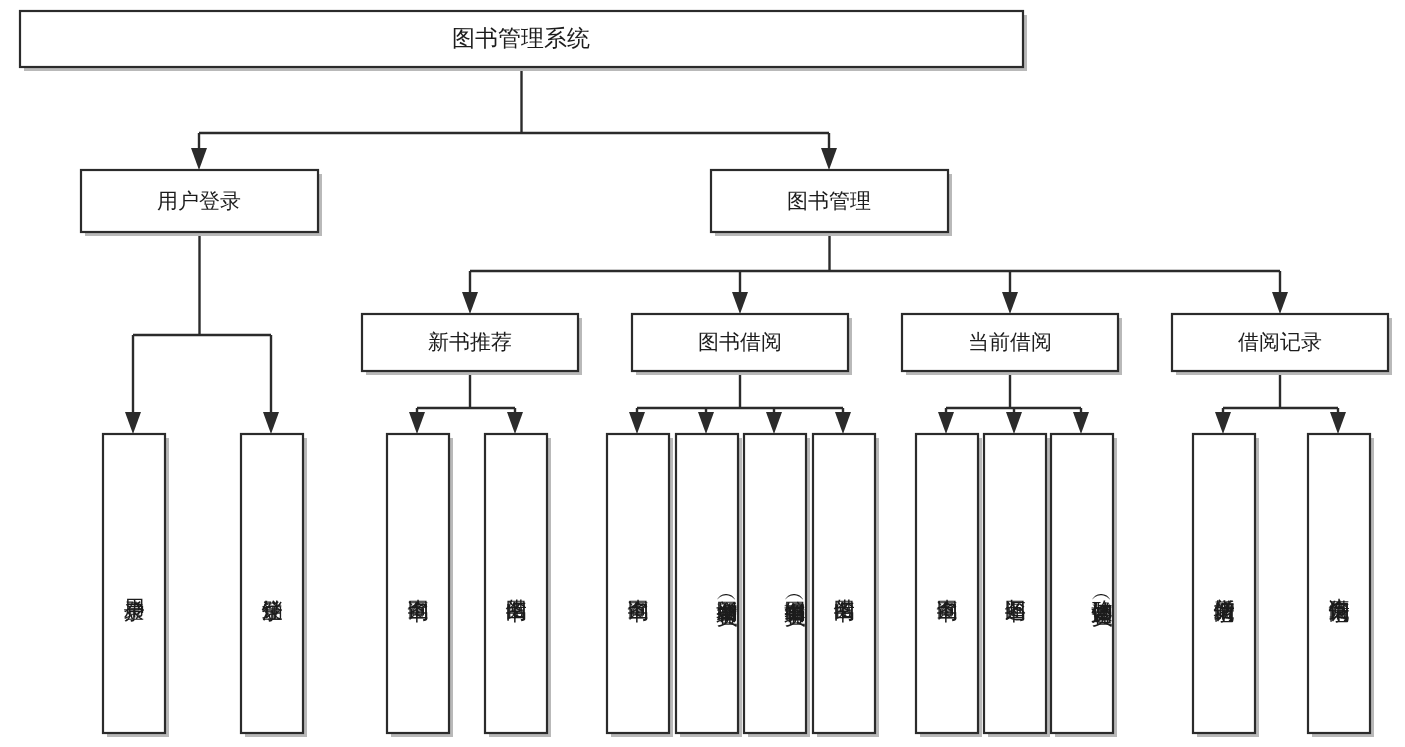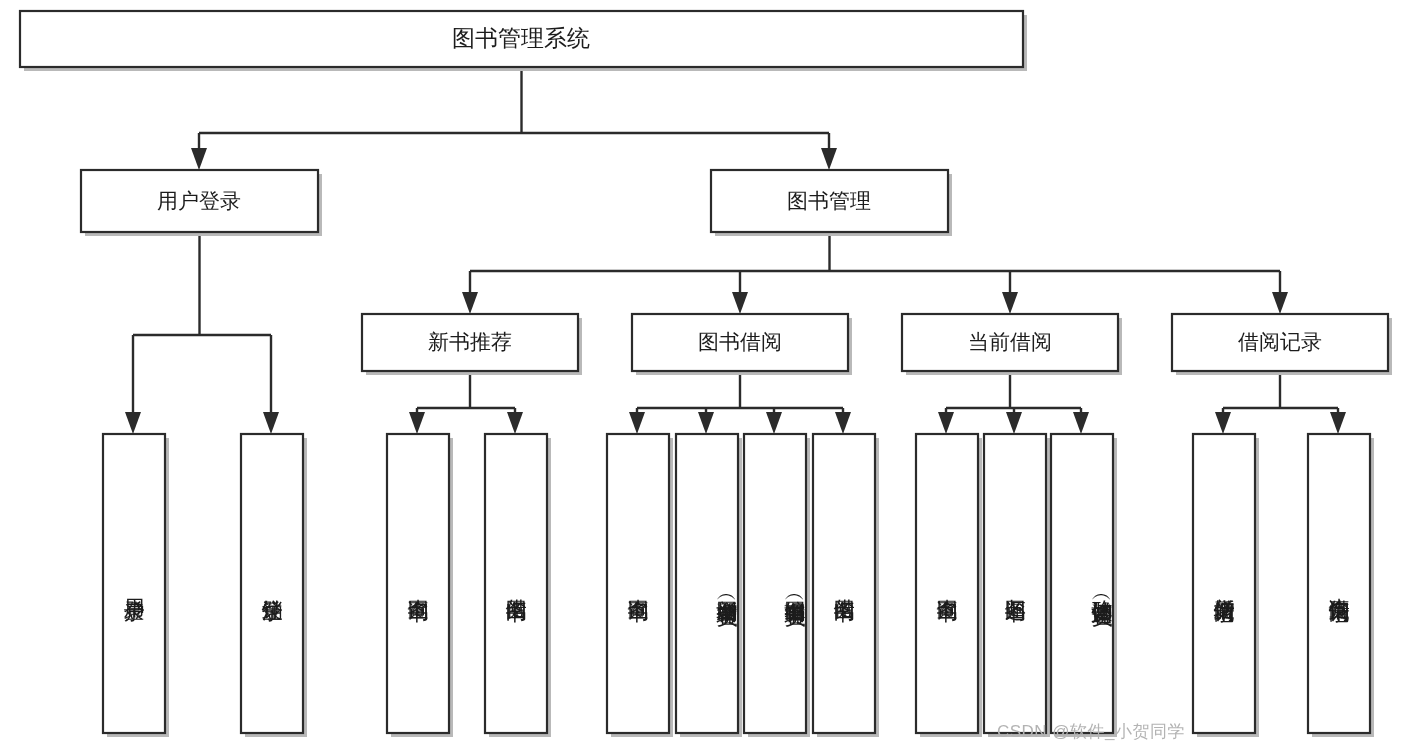--- a/index.html
+++ b/index.html
@@ -249,14 +249,13 @@
   <div class="leaf-label" style="left:744px; top:434px; width:62px; height:299px; align-items:flex-start; padding-top:8px; box-sizing:border-box;">编辑图书（管理员）</div>
   <div class="leaf-label" style="left:813px; top:434px; width:62px; height:299px;">借阅图书</div>
 
   <div class="leaf-label" style="left:916px; top:434px; width:62px; height:299px;">查询图书</div>
   <div class="leaf-label" style="left:984px; top:434px; width:62px; height:299px;">归还图书</div>
   <div class="leaf-label" style="left:1051px; top:434px; width:62px; height:299px; align-items:flex-start; padding-top:8px; box-sizing:border-box;">确认归还（管理员）</div>
 
   <div class="leaf-label" style="left:1193px; top:434px; width:62px; height:299px;">新增借阅记录</div>
   <div class="leaf-label" style="left:1308px; top:434px; width:62px; height:299px;">查询借阅记录</div>
 
-  <div class="watermark">CSDN @软件_小贺同学</div>
 </div>
 
 </body></html>

